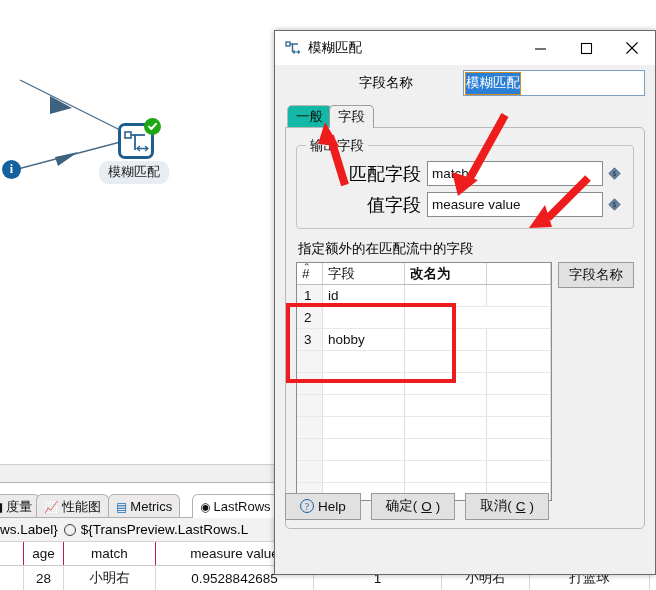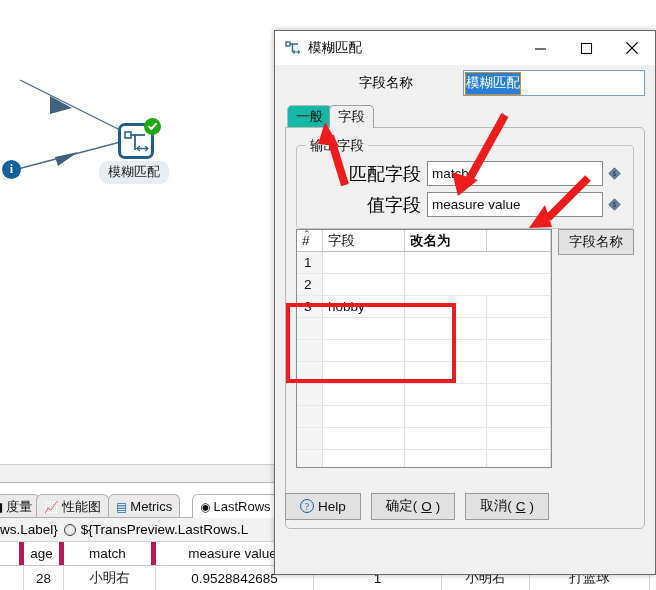--- a/index.html
+++ b/index.html
@@ -98,21 +98,21 @@
   .prev-table {
     position: absolute; left: 0; top: 98px; width: 656px; height: 48px;
     background: #ffffff;
   }
   .pt-head {
     display: flex; height: 24px; align-items: stretch;
     border-bottom: 1px solid #c8c8c8;
     font-size: 13.5px;
   }
   .pt-head div {
-    border-right: 5px solid #be185d;
+    border-right: 1px solid #be185d;
     display: flex; align-items: center; justify-content: center;
     background: #ffffff; color: #111;
   }
   .pt-row { display: flex; height: 24px; align-items: stretch; font-size: 13.5px; }
   .pt-row div {
     border-right: 1px solid #d6d6d6;
     display: flex; align-items: center; justify-content: center;
     color: #111;
   }
   .c-rn { width: 24px; } .c-age { width: 40px; } .c-match { width: 92px; }
@@ -399,35 +399,37 @@
             </div>
             <span class="varico">
               <svg width="13" height="13" viewBox="0 0 13 13">
                 <polygon points="6.5,0.8 12.2,6.5 6.5,12.2 0.8,6.5" fill="#6b87a3" stroke="#3c5a76" stroke-width="0.8"></polygon>
                 <text x="6.5" y="9.3" font-size="7" text-anchor="middle" fill="#1a2c3d" font-family="DejaVu Sans">$</text>
               </svg>
             </span>
           </div>
         </div>
 
+        <div class="sec-label">指定额外的在匹配流中的字段</div>
 
         <div class="tablewrap">
           <div class="dtable">
             <div class="dt-head">
               <div class="col-n">
                 <span class="sort-caret">⌃</span>
                 <span>#</span>
               </div>
               <div class="col-f">字段</div>
               <div class="col-r">改名为</div>
               <div class="col-x"></div>
             </div>
             <div id="extra-rows">
                 <div class="dt-row">
                   <div class="col-n">1</div>
+                  <div class="col-f">id</div>
                   <div class="col-r"></div>
                   <div class="col-x"></div>
                 </div>
                 <div class="dt-row">
                   <div class="col-n">2</div>
                   <div class="col-r"></div>
                   <div class="col-x"></div>
                 </div>
                 <div class="dt-row">
                   <div class="col-n">3</div>

